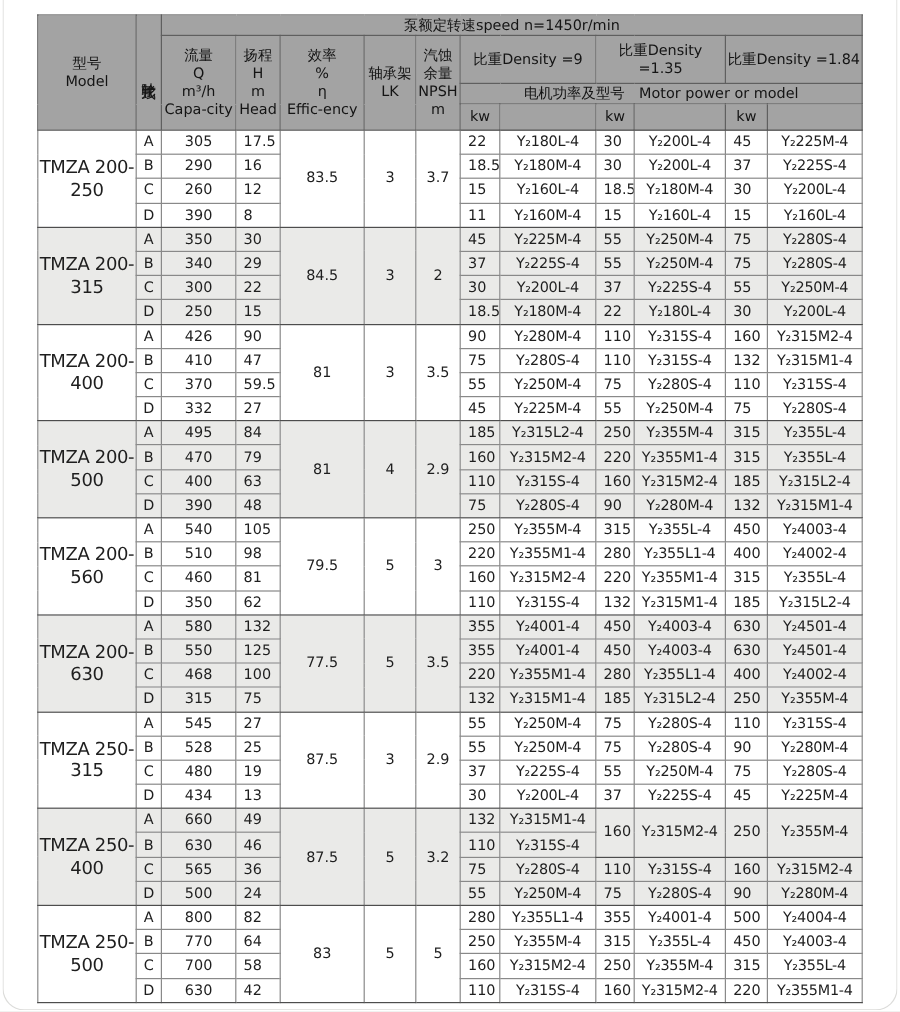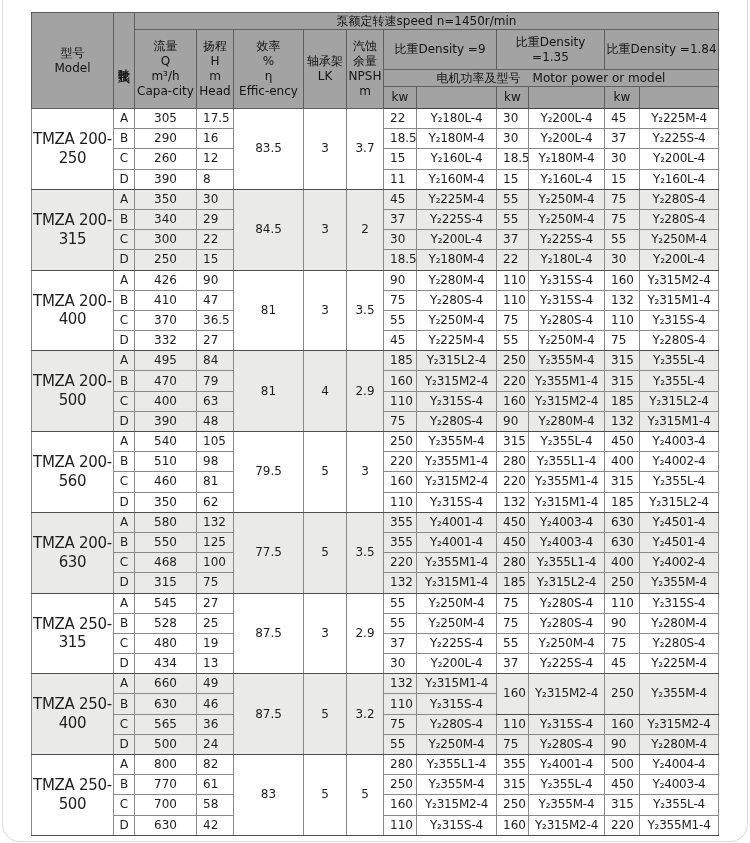--- a/index.html
+++ b/index.html
@@ -243,21 +243,21 @@
         <td class="left">75</td>
         <td class="mdl">Y₂280S-4</td>
         <td class="left">110</td>
         <td class="mdl">Y₂315S-4</td>
         <td class="left">132</td>
         <td class="mdl">Y₂315M1-4</td>
       </tr>
       <tr class="">
         <td>C</td>
         <td>370</td>
-        <td class="left">36.5</td>
+        <td class="left">59.5</td>
         <td class="left">55</td>
         <td class="mdl">Y₂250M-4</td>
         <td class="left">75</td>
         <td class="mdl">Y₂280S-4</td>
         <td class="left">110</td>
         <td class="mdl">Y₂315S-4</td>
       </tr>
       <tr class="group-last">
         <td>D</td>
         <td>332</td>
@@ -516,21 +516,21 @@
         <td class="left">280</td>
         <td class="mdl">Y₂355L1-4</td>
         <td class="left">355</td>
         <td class="mdl">Y₂4001-4</td>
         <td class="left">500</td>
         <td class="mdl">Y₂4004-4</td>
       </tr>
       <tr class="">
         <td>B</td>
         <td>770</td>
-        <td class="left">61</td>
+        <td class="left">64</td>
         <td class="left">250</td>
         <td class="mdl">Y₂355M-4</td>
         <td class="left">315</td>
         <td class="mdl">Y₂355L-4</td>
         <td class="left">450</td>
         <td class="mdl">Y₂4003-4</td>
       </tr>
       <tr class="">
         <td>C</td>
         <td>700</td>

